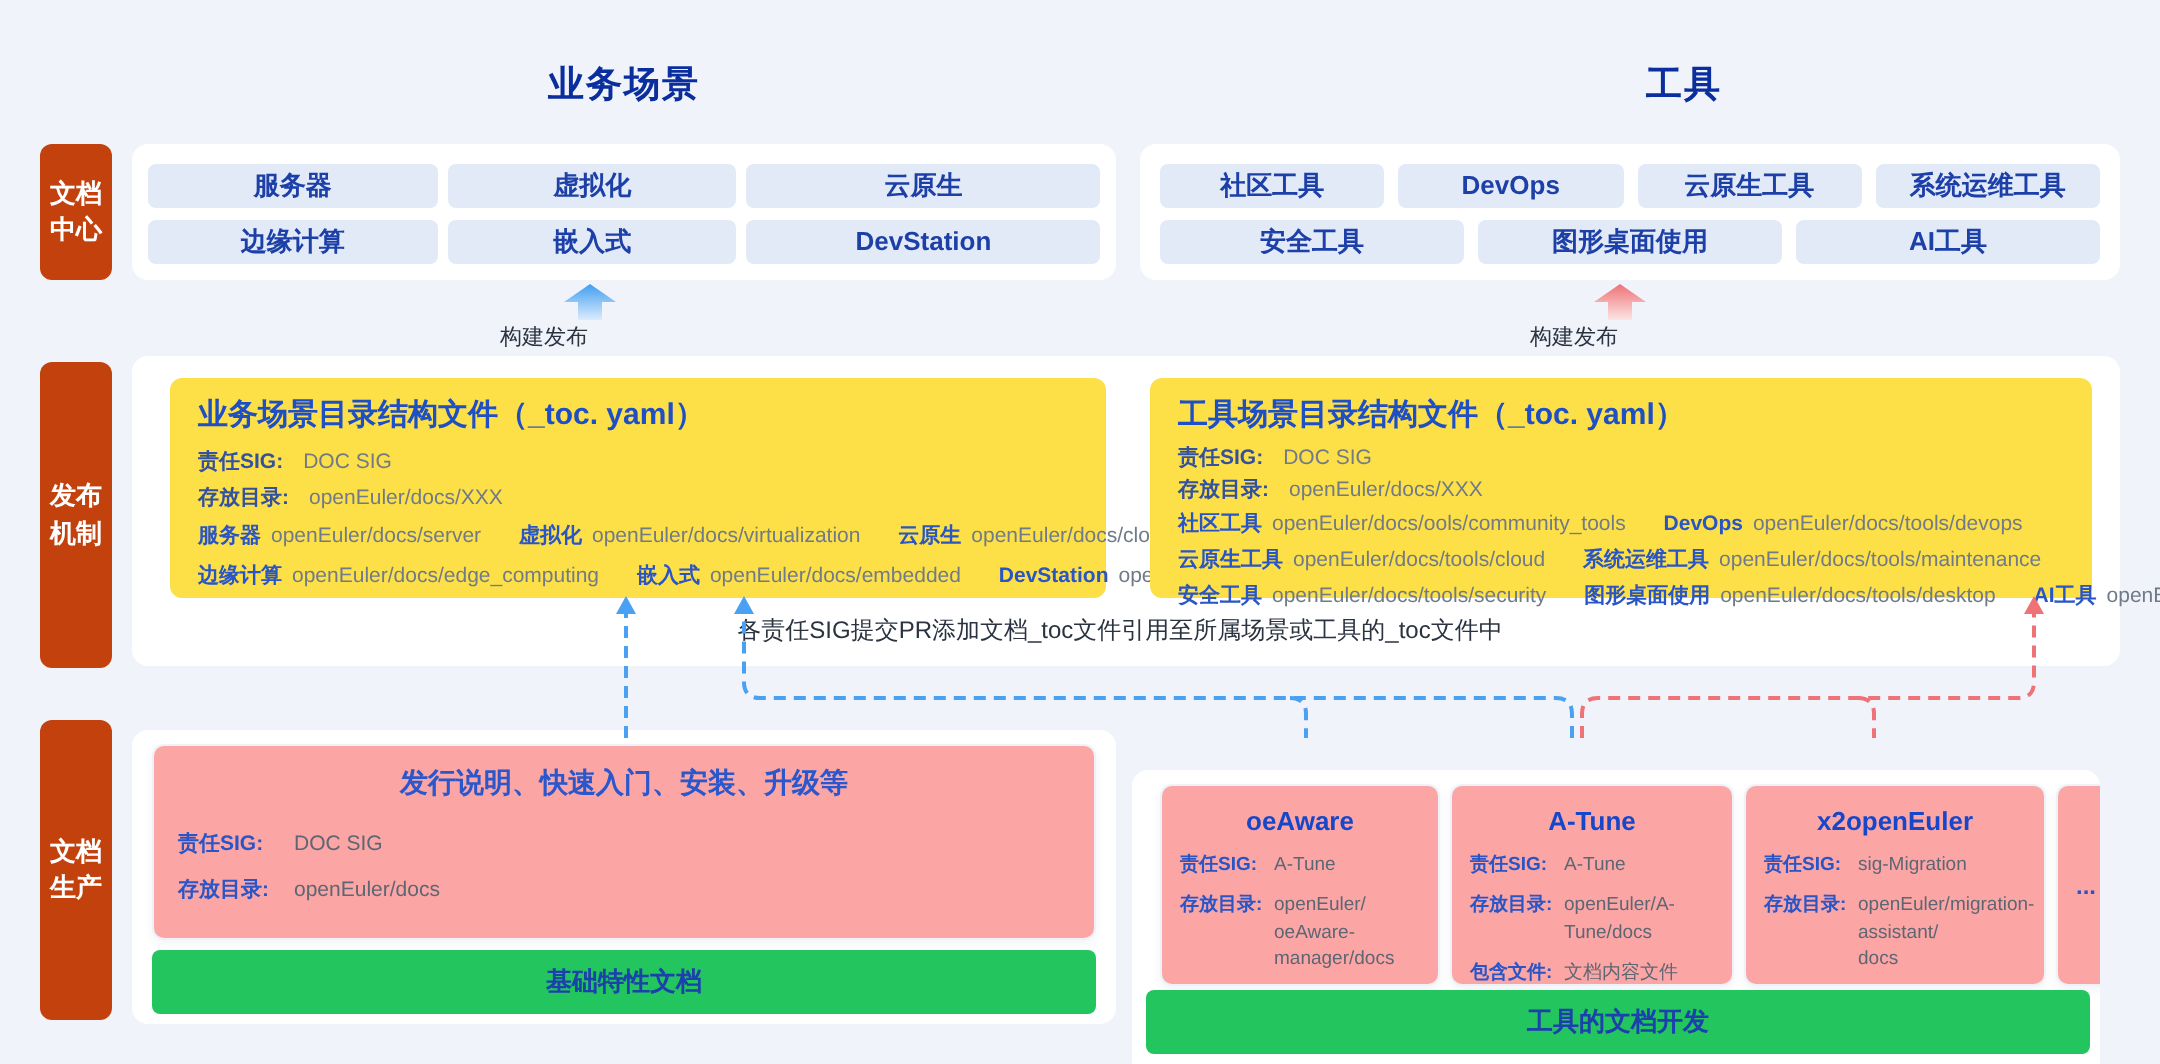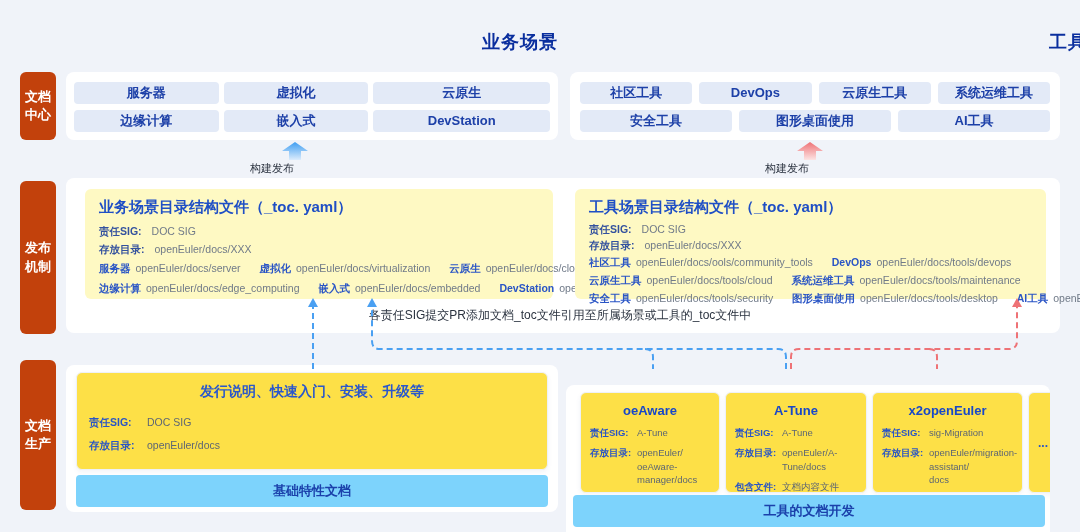--- a/index.html
+++ b/index.html
@@ -8,21 +8,21 @@
   .page { position:relative; width:1080px; height:532px; background:#f0f3f9; overflow:hidden; }
 
   
   .legend { position:absolute; left:22px; top:11px; display:flex; align-items:center; font-size:12px; color:#2b3340; }
   .swatch { width:13px; height:13px; border-radius:2px; display:inline-block; flex:none; }
   .swatch.blue { background:#2f9bf4; }
   .swatch.red  { background:#ee7276; margin-left:36px; }
   .legend-label { margin-left:9px; }
 
   
-  .heading { position:absolute; top:30px; font-size:18px; font-weight:bold; color:#0a2e9e; text-align:right; letter-spacing:1px; }
+  .heading { position:absolute; top:30px; font-size:18px; font-weight:bold; color:#0a2e9e; text-align:center; letter-spacing:1px; }
   .h-business { left:66px;  width:492px; }
   .h-tools    { left:597px; width:490px; }
 
   
   .side-label { position:absolute; left:20px; width:36px; background:#c2410c; border-radius:6px;
                 color:#fff; font-size:13px; font-weight:bold; display:flex; align-items:center;
                 justify-content:center; text-align:center; line-height:1.4; padding:0 5px; }
 
   
   .panel { position:absolute; background:#ffffff; border-radius:8px; }
@@ -33,48 +33,48 @@
   .chips-row.r1 { margin-top:10px; }
   .chips-row.r2 { margin-top:6px; }
   .chips-row .chip { flex:1; }
   .chip { background:#e3eaf7; border-radius:4px; color:#1d40a8; font-size:13px; font-weight:bold;
           text-align:center; padding:3px 0; line-height:16px; cursor:pointer; }
 
   
   .arrow-label { position:absolute; width:90px; font-size:11px; color:#2b3340; top:161px; }
 
   
-  .blue-panel { position:absolute; background:#fef9c3; border-radius:6px; padding:9px 14px; }
+  .blue-panel { position:absolute; background:#fde047; border-radius:6px; padding:9px 14px; }
   .bp-title { font-size:15px; font-weight:bold; color:#1f4fc5; margin-bottom:7px; }
   .bp-row { font-size:10.5px; margin-bottom:4px; line-height:1.35; }
   .bp-label { font-weight:bold; color:#33519e; margin-right:10px; }
   .bp-val { color:#707a88; }
   .bp-map { font-size:10.5px; margin-top:5px; line-height:1.4; white-space:nowrap; }
   .pair { margin-right:16px; }
   .pair .k { font-weight:bold; color:#2a55c5; margin-right:5px; }
   .pair .v { color:#707a88; }
   .bp-title-tools { margin-bottom:5px; }
   .tight .bp-row { margin-bottom:2px; }
   .tight .bp-map { margin-top:3px; }
 
   .note { position:absolute; left:300px; top:307px; width:520px; text-align:center; font-size:12px; color:#2b3340; }
 
   
-  .card { position:absolute; background:#fde047; border:1px solid #eef1f7; border-radius:6px;
+  .card { position:absolute; background:#fca5a5; border:1px solid #eef1f7; border-radius:6px;
           box-shadow:0 2px 5px rgba(40,70,140,0.06); overflow:hidden; }
   .card-title { text-align:center; font-size:13px; font-weight:bold; color:#1747c9; margin:10px 4px 8px; }
   .field { display:flex; align-items:flex-start; font-size:9.5px; margin:0 2px 7px 9px; line-height:1.4; }
   .f-label { font-weight:bold; color:#2a55c5; width:47px; flex:none; }
   .f-val { color:#5d6673; white-space:pre-line; }
 
   .base-card .card-title { font-size:14px; color:#2a57cc; margin:10px 0 14px; }
   .base-card .field { font-size:10.5px; margin-left:12px; margin-bottom:8px; }
   .base-card .f-label { width:58px; }
 
-  .footer-bar { position:absolute; background:#7dd3fc; border-radius:4px; display:flex; align-items:center;
+  .footer-bar { position:absolute; background:#22c55e; border-radius:4px; display:flex; align-items:center;
                 justify-content:center; font-size:13px; font-weight:bold; color:#1b41ab; }
 
   .more-card { display:flex; align-items:center; justify-content:center; font-size:12px; font-weight:bold; color:#2a55c5; }
 
   
   .overlay { position:absolute; left:0; top:0; pointer-events:none; }
   .dashB { fill:none; stroke:#4aa0f2; stroke-width:2; stroke-dasharray:6 4; }
   .dashR { fill:none; stroke:#ee7276; stroke-width:2; stroke-dasharray:6 4; }
 </style>
 </head>

